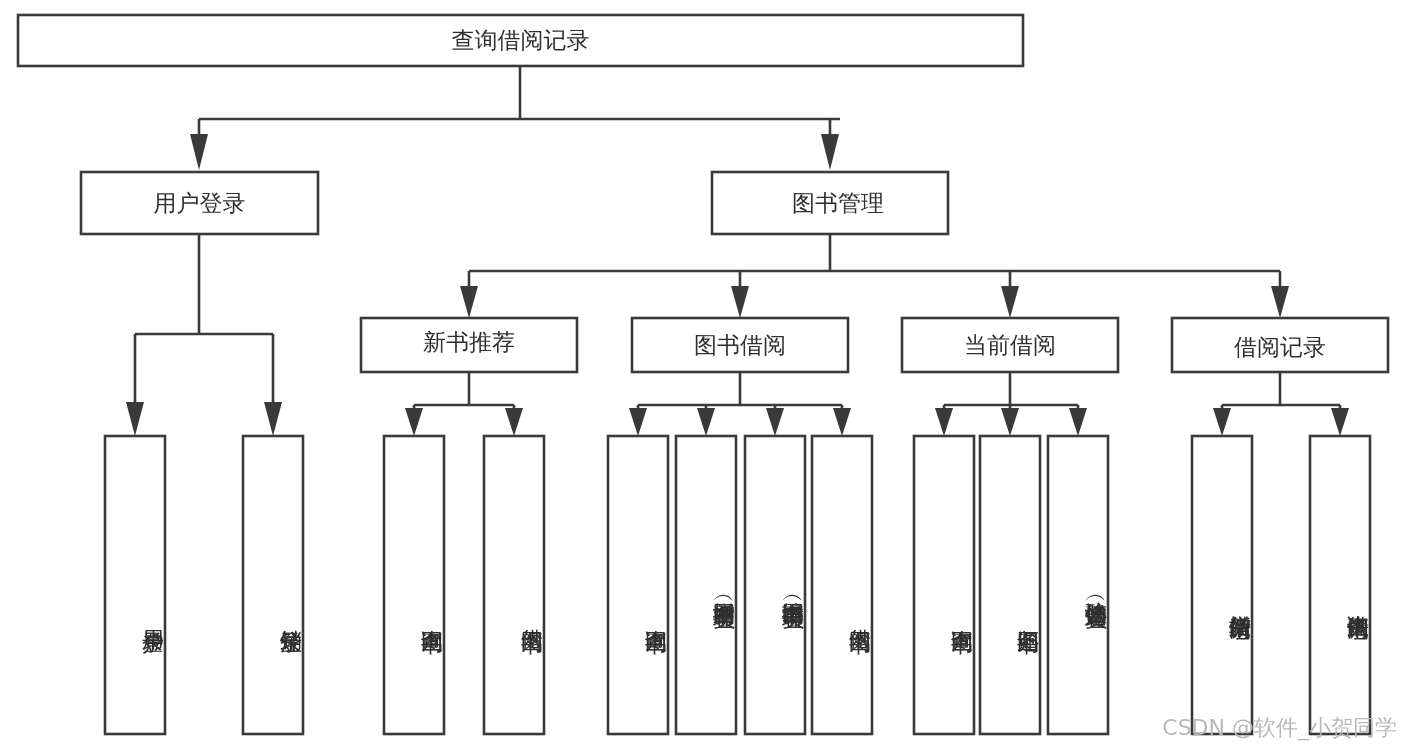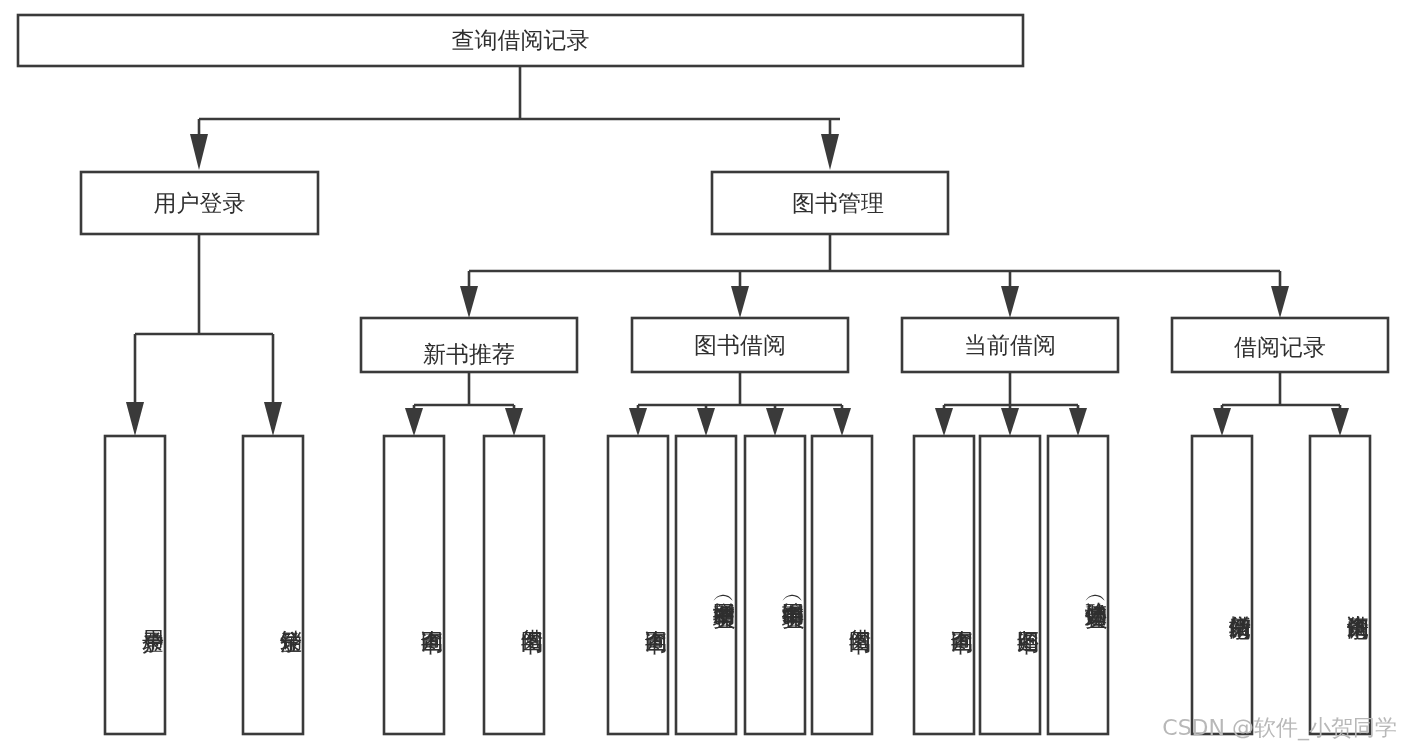--- a/index.html
+++ b/index.html
@@ -177,21 +177,21 @@
       <rect class="node-box" x="1192" y="436" width="60" height="298"></rect>
       <rect class="node-box" x="1310" y="436" width="60" height="298"></rect>
     </g>
   </svg>
 
   <div class="horiz-text-wrap" style="left:18px; top:15px; width:1005px; height:51px;">查询借阅记录</div>
 
   <div class="horiz-text-wrap" style="left:81px; top:172px; width:237px; height:62px;">用户登录</div>
   <div class="horiz-text-wrap" style="left:712px; top:172px; width:236px; height:62px;padding-left:8px;">图书管理</div>
 
-  <div class="horiz-text-wrap" style="left:361px; top:318px; width:216px; height:72px;">新书推荐</div>
+  <div class="horiz-text-wrap" style="left:361px; top:306px; width:216px; height:72px;">新书推荐</div>
   <div class="horiz-text-wrap" style="left:632px; top:318px; width:216px; height:54px;">图书借阅</div>
   <div class="horiz-text-wrap" style="left:902px; top:318px; width:216px; height:54px;">当前借阅</div>
   <div class="horiz-text-wrap" style="left:1172px; top:318px; width:216px; height:58px;">借阅记录</div>
 
   <div class="vert-text-wrap" style="left:105px; top:494px; width:60px; height:240px;">用户登录</div>
   <div class="vert-text-wrap" style="left:243px; top:494px; width:60px; height:240px;">注销登录</div>
 
   <div class="vert-text-wrap" style="left:384px; top:494px; width:60px; height:240px;">查询图书</div>
   <div class="vert-text-wrap" style="left:484px; top:494px; width:60px; height:240px;">借阅图书</div>
 

